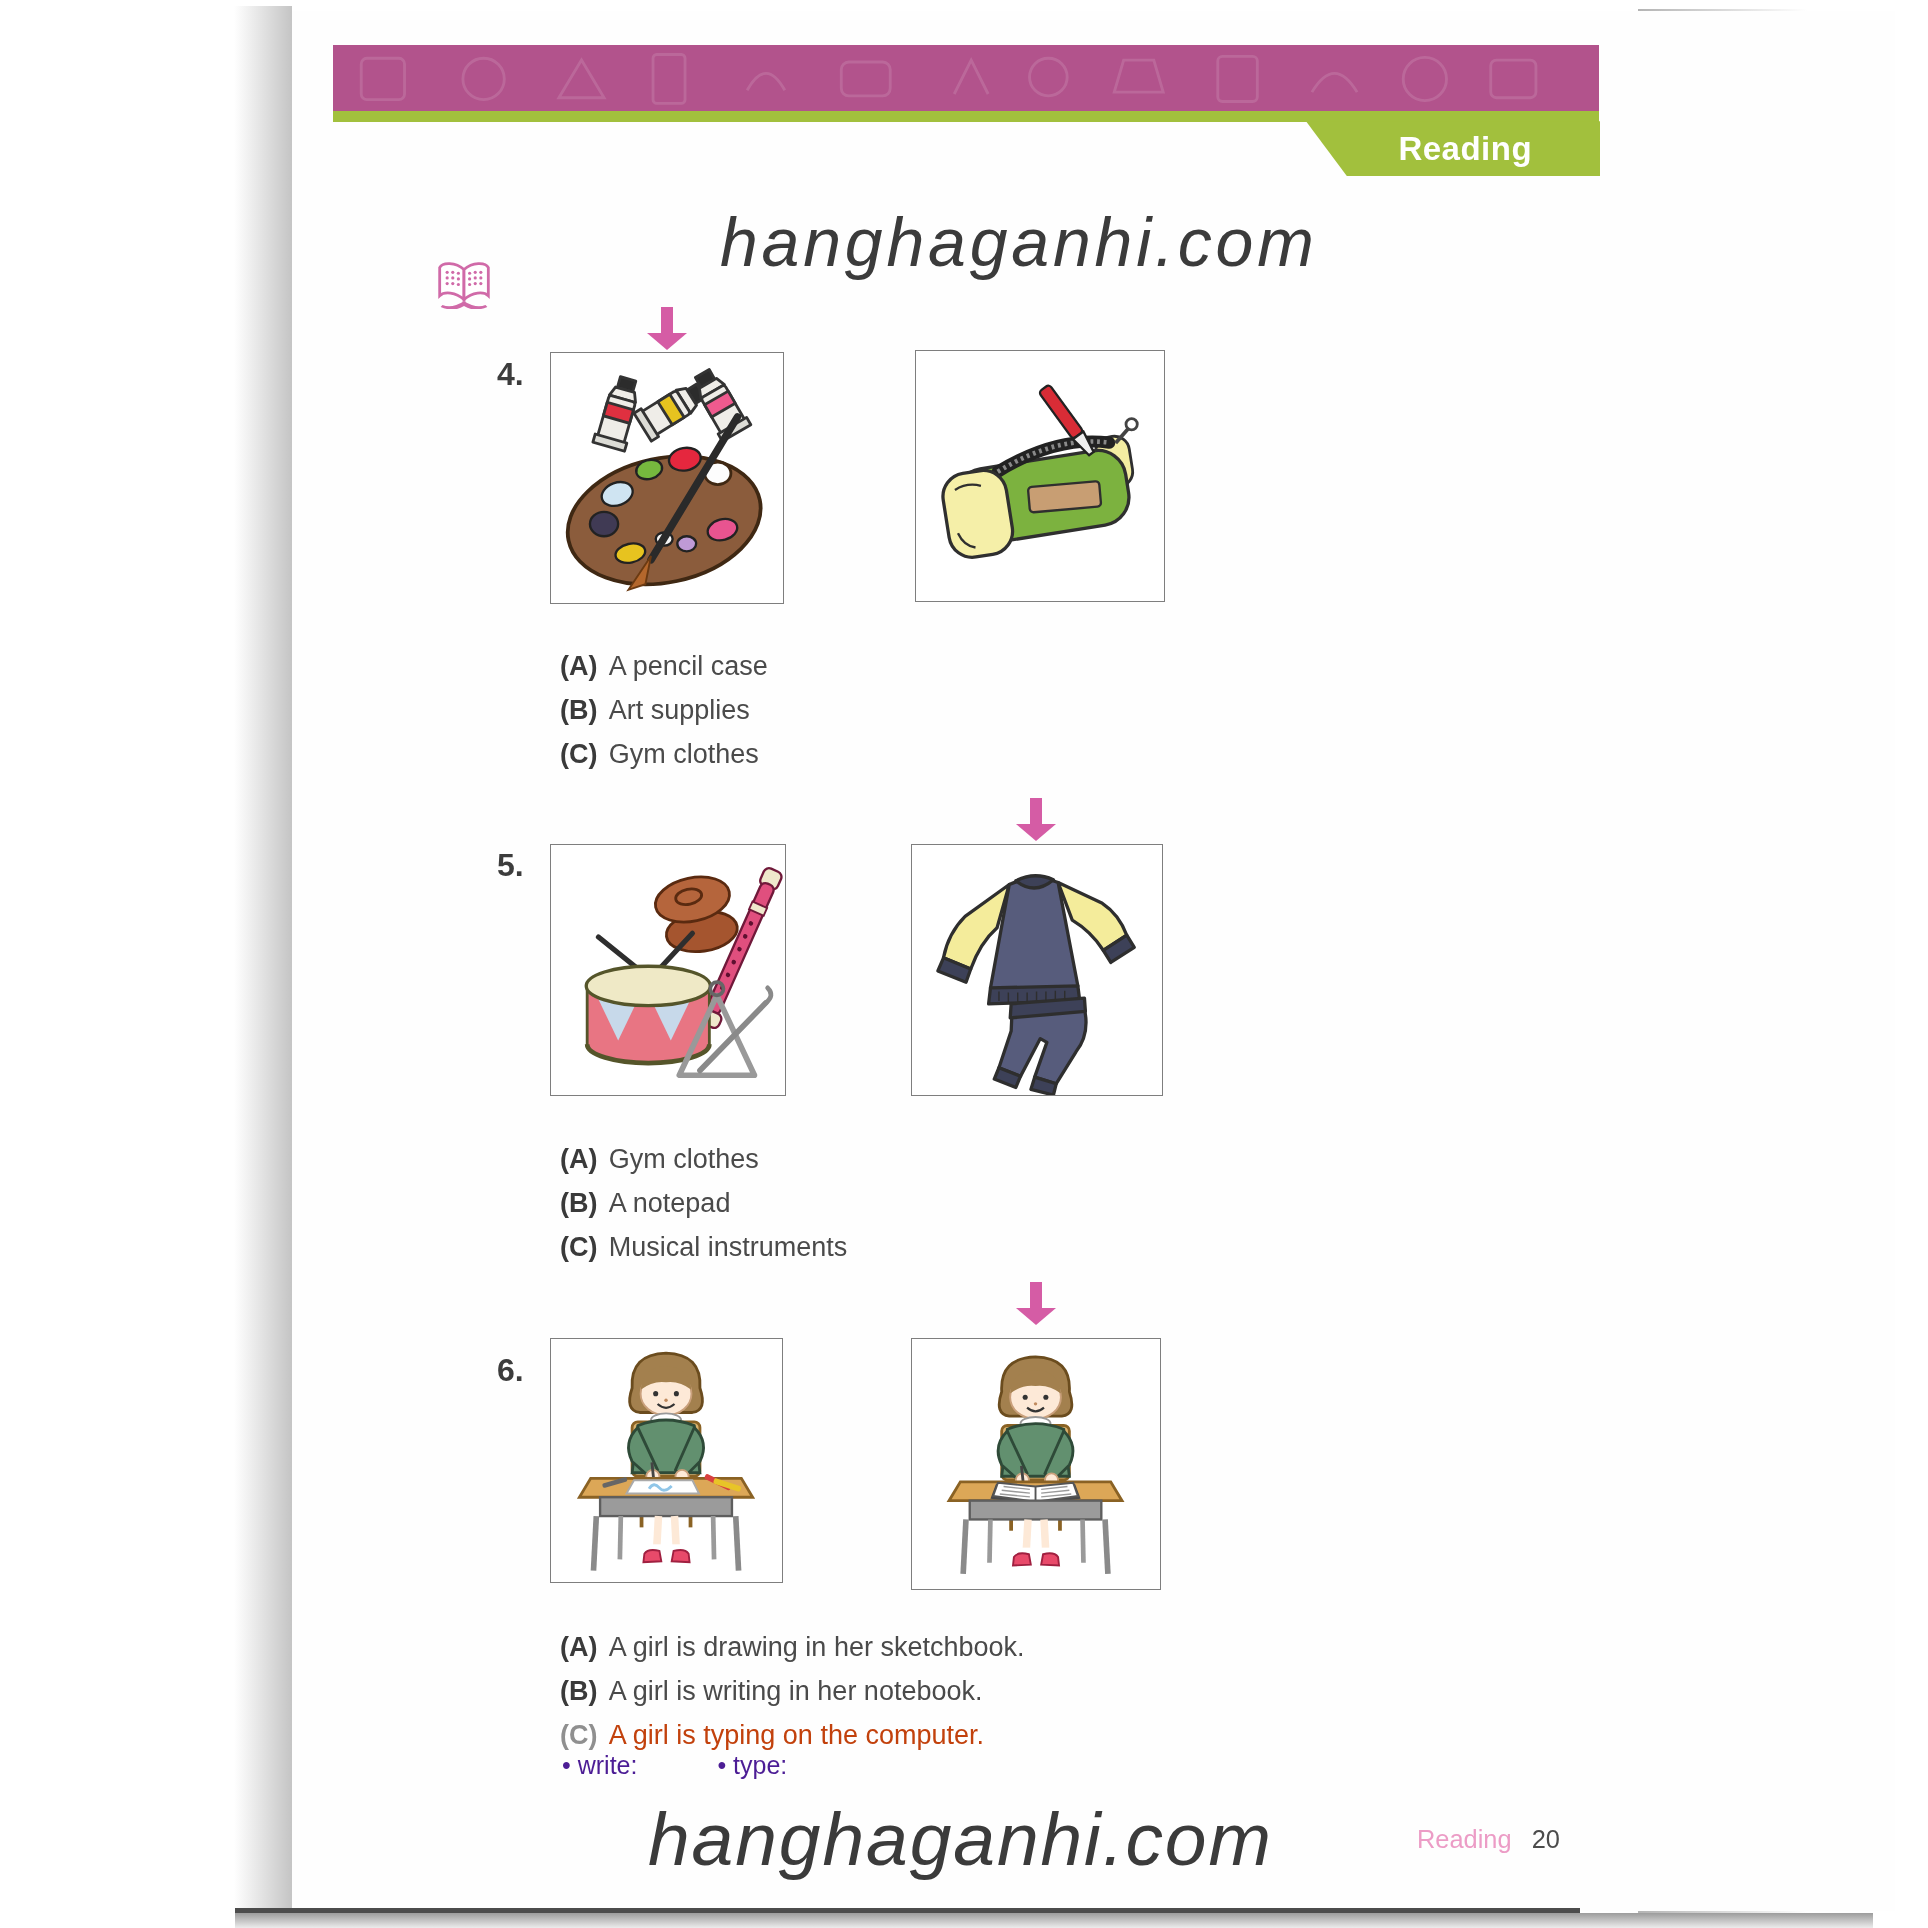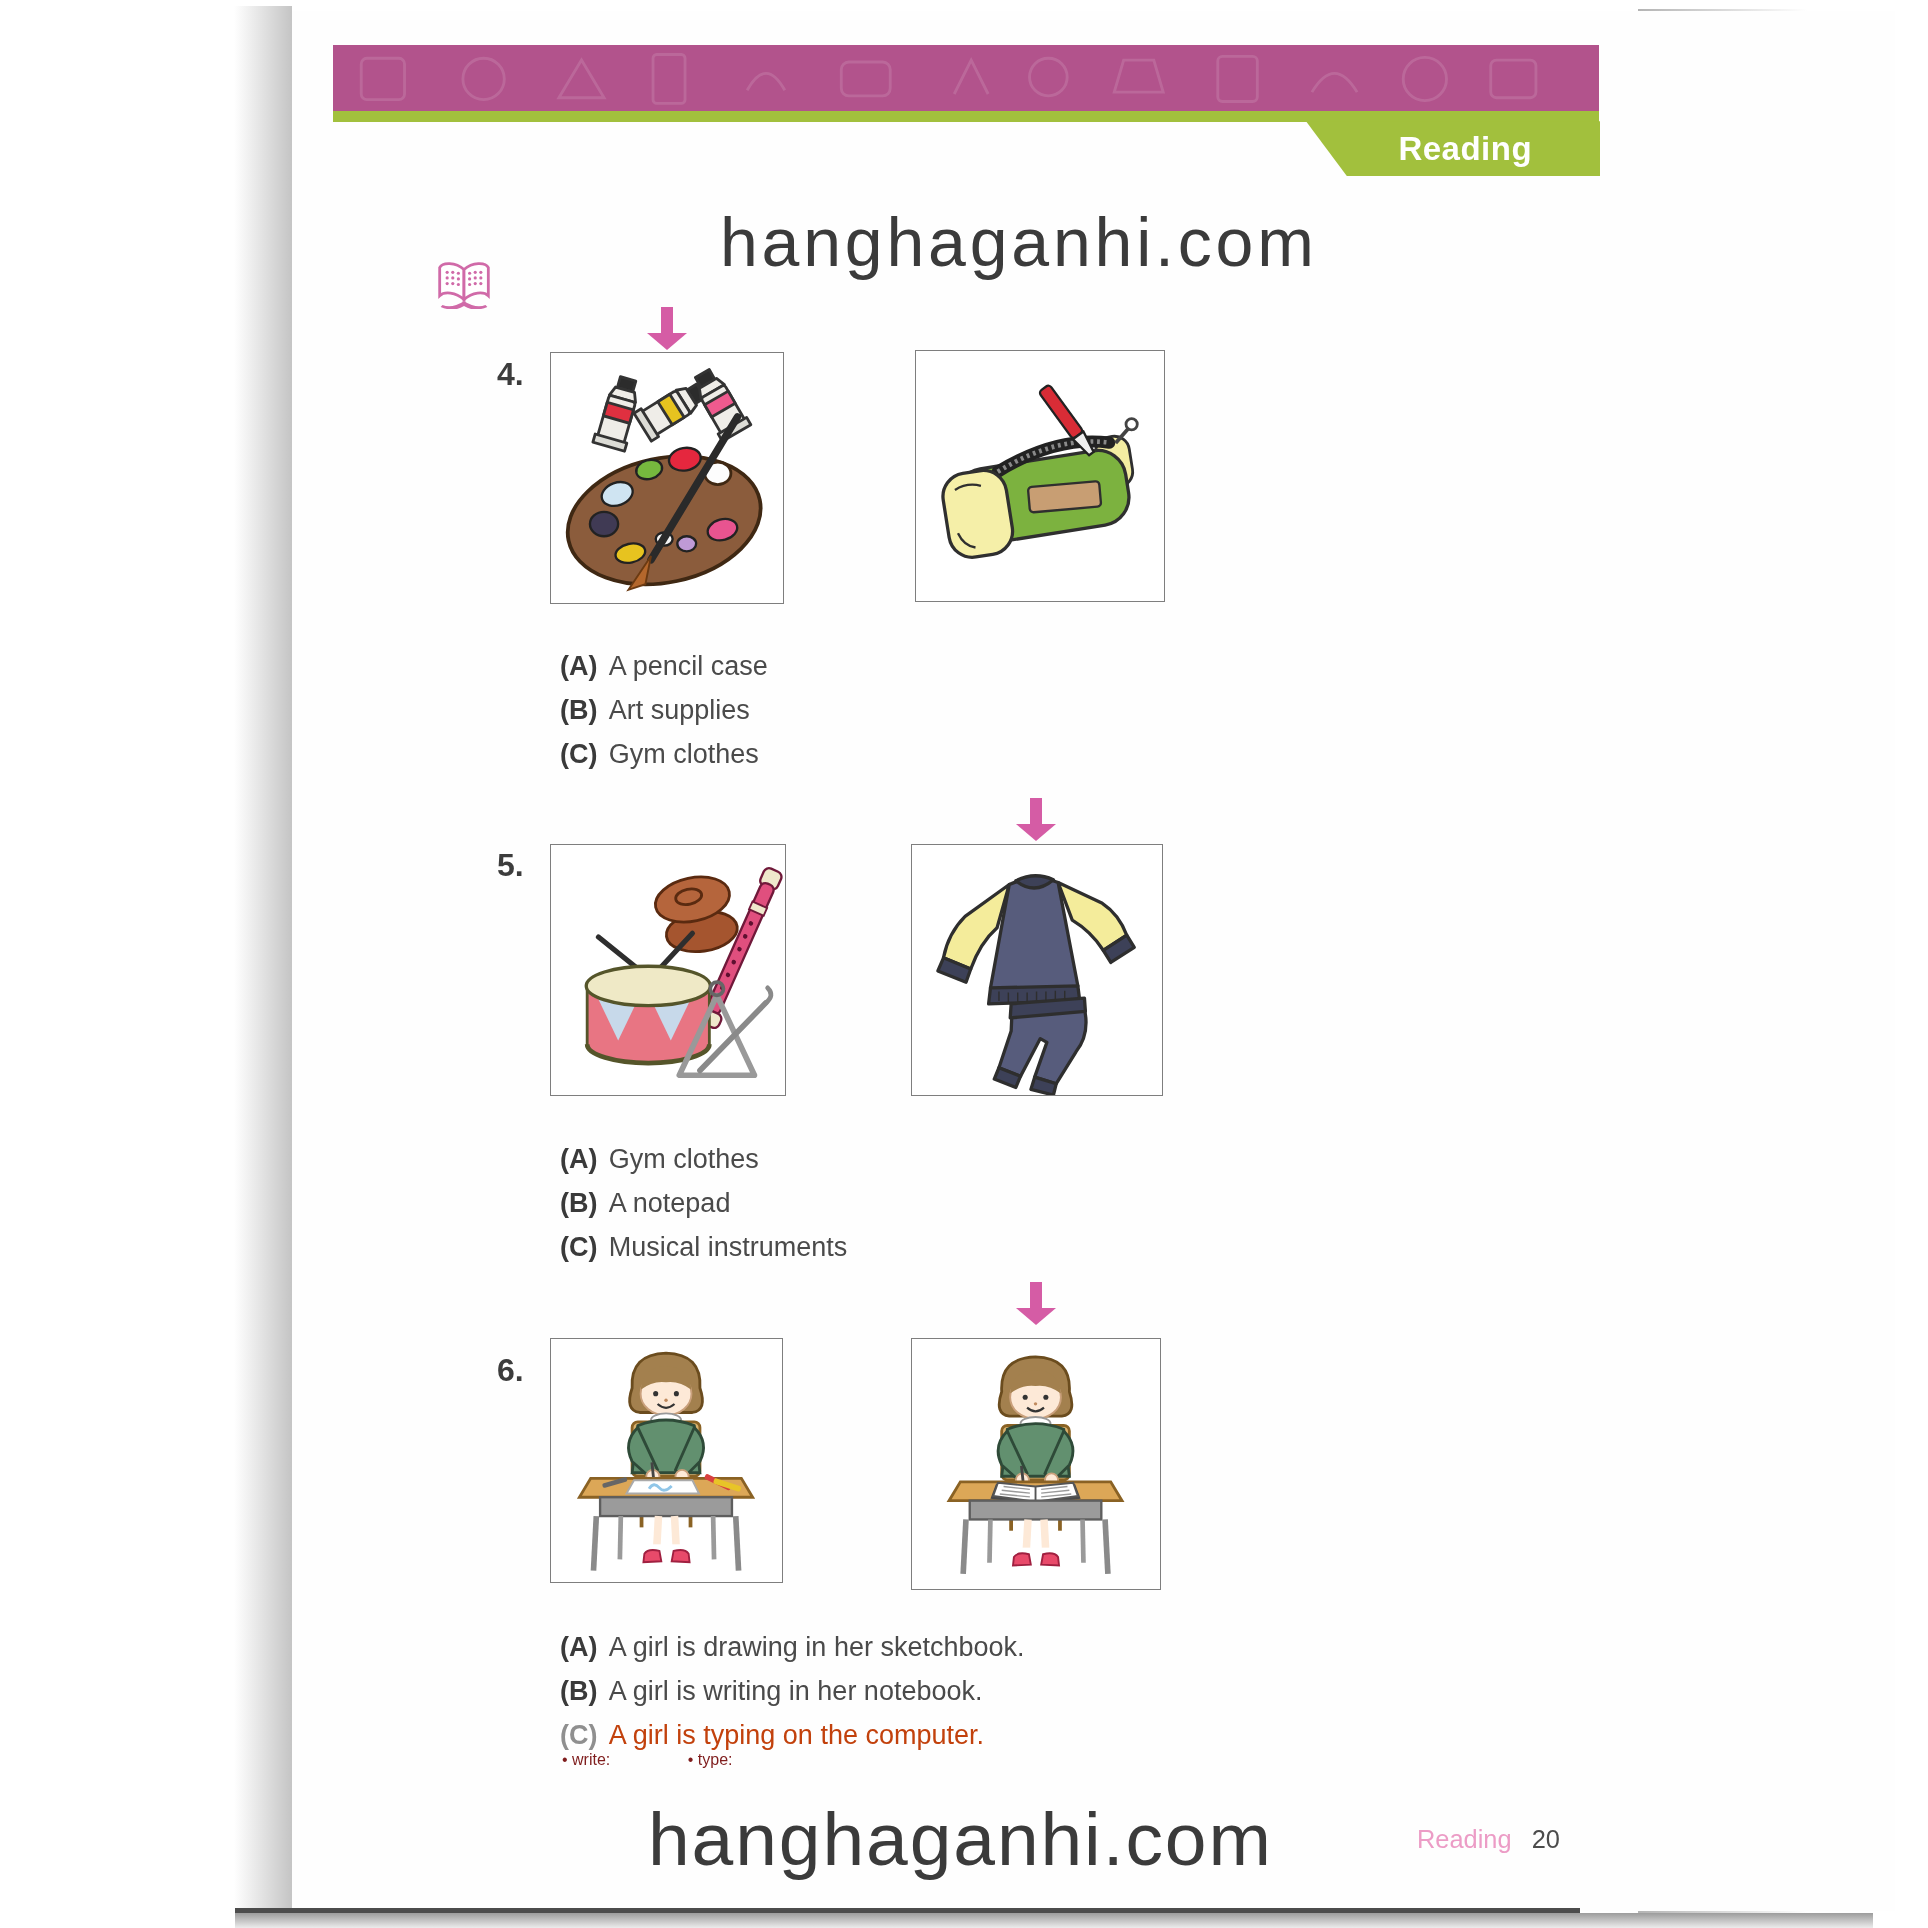--- a/index.html
+++ b/index.html
@@ -18,21 +18,21 @@
   
   .band-magenta{position:absolute;left:41px;top:34px;width:1266px;height:66px;background:#b2538c;overflow:hidden;}
   .band-magenta svg{display:block;opacity:.12;}
   .band-green-strip{position:absolute;left:41px;top:100px;width:1266px;height:10.4px;background:#a2c03d;}
   .reading-tab{position:absolute;left:1014px;top:110px;width:294px;height:55px;background:#a2c03d;
     clip-path:polygon(0 0,100% 0,100% 100%,41px 100%);
     display:flex;align-items:center;justify-content:center;}
   .reading-tab span{color:#fff;font-size:33px;font-weight:bold;letter-spacing:0.5px;padding-left:24.5px;}
 
   
-  .wm{position:absolute;color:#3b3b3b;white-space:nowrap;}
+  .wm{position:absolute;color:#3b3b3b;white-space:nowrap;font-style:italic;}
   .wm-top{left:428px;top:192px;font-size:68px;letter-spacing:3.8px;font-weight:500;}
   .wm-bottom{left:356px;top:1785px;font-size:75px;letter-spacing:1.9px;font-weight:500;}
 
   
   .prompt{position:absolute;left:143px;top:249px;display:flex;align-items:center;}
   .prompt .label{margin-left:17px;font-size:36px;font-weight:bold;color:#3e3e3e;}
 
   
   .qnum{position:absolute;font-size:32px;font-weight:bold;color:#3c3c3c;}
   .imgbox{position:absolute;background:#fff;border:1.9px solid #7e7e7e;}
@@ -42,21 +42,21 @@
   .arrow .head{width:0;height:0;border-left:20px solid transparent;border-right:20px solid transparent;
                border-top:17px solid #d55ca5;}
 
   .opts{position:absolute;left:268px;}
   .opt-row{height:44px;display:flex;align-items:center;font-size:27px;}
   .opt-row .letter{font-weight:bold;color:#3a3a3a;margin-right:11.3px;}
   .opt-row .otext{color:#4a4a4a;}
   .opt-row.dim .letter{color:#8f8f8f;}
   .opt-row.dim .otext{color:#c2410c;}
 
-  .notes{position:absolute;left:270px;top:1740px;font-size:16px;color:#7f1d1d;}
+  .notes{position:absolute;left:270px;top:1740px;font-size:25px;color:#4c1d95;}
   .notes span{margin-right:73px;}
 
   
   .footer{position:absolute;left:1125px;top:1814px;font-size:25.4px;}
   .footer .sect{color:#ec9cc6;}
   .footer .pg{color:#4c4c4c;margin-left:13px;}
 </style>
 </head>
 <body>
 

